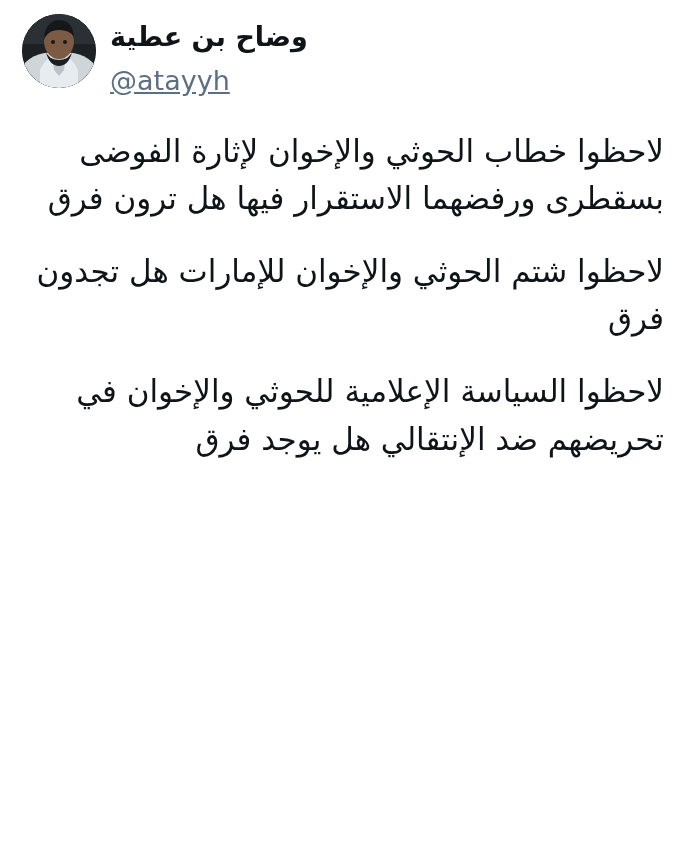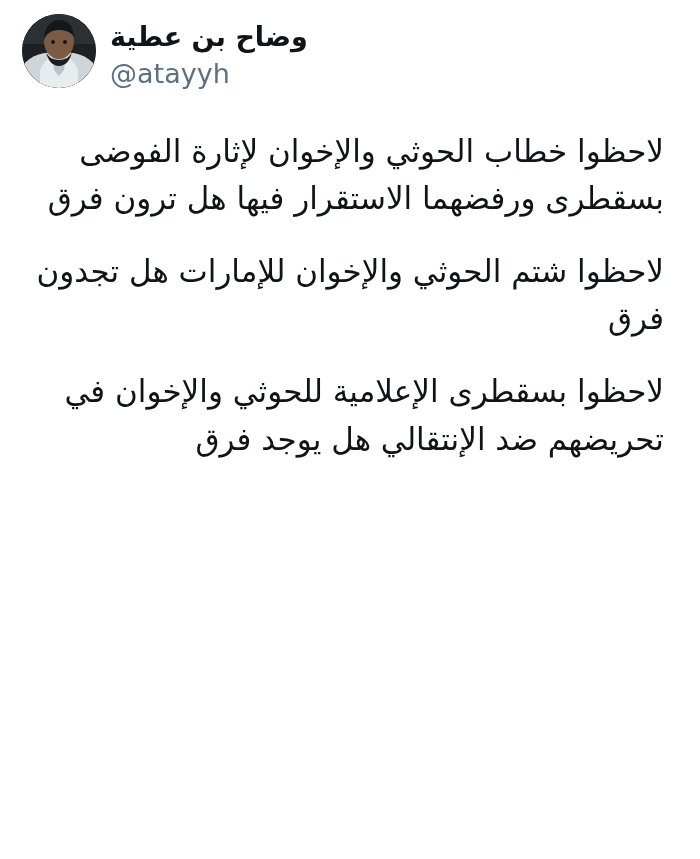--- a/index.html
+++ b/index.html
@@ -43,21 +43,22 @@
     line-height: 1.25;
     letter-spacing: 0;
     white-space: nowrap;
   }
   .handle {
     font-size: 27px;
     color: #5b7083;
     line-height: 1.35;
     direction: ltr;
     white-space: nowrap;
-    margin-top: 2px;
+    margin-top: 9px;
+    text-decoration: underline;
   }
   .avatar {
     width: 74px;
     height: 74px;
     border-radius: 50%;
     overflow: hidden;
     flex: 0 0 auto;
     background: #2b2f33;
     position: relative;
   }
@@ -136,16 +137,16 @@
           <circle cx="31" cy="28" r="2" fill="#15181a"></circle>
           <circle cx="43" cy="28" r="2" fill="#15181a"></circle>
         </g>
       </svg>
     </div>
   </div>
 
   <div class="tweet-body">
     <p class="para">لاحظوا خطاب الحوثي والإخوان لإثارة الفوضى بسقطرى ورفضهما الاستقرار فيها هل ترون فرق</p>
     <p class="para">لاحظوا شتم الحوثي والإخوان للإمارات هل تجدون فرق</p>
-    <p class="para">لاحظوا بسقطرى الإعلامية للحوثي والإخوان في تحريضهم ضد الإنتقالي هل يوجد فرق</p>
+    <p class="para">لاحظوا السياسة الإعلامية للحوثي والإخوان في تحريضهم ضد الإنتقالي هل يوجد فرق</p>
   </div>
 
 </div>
 
 </body></html>

